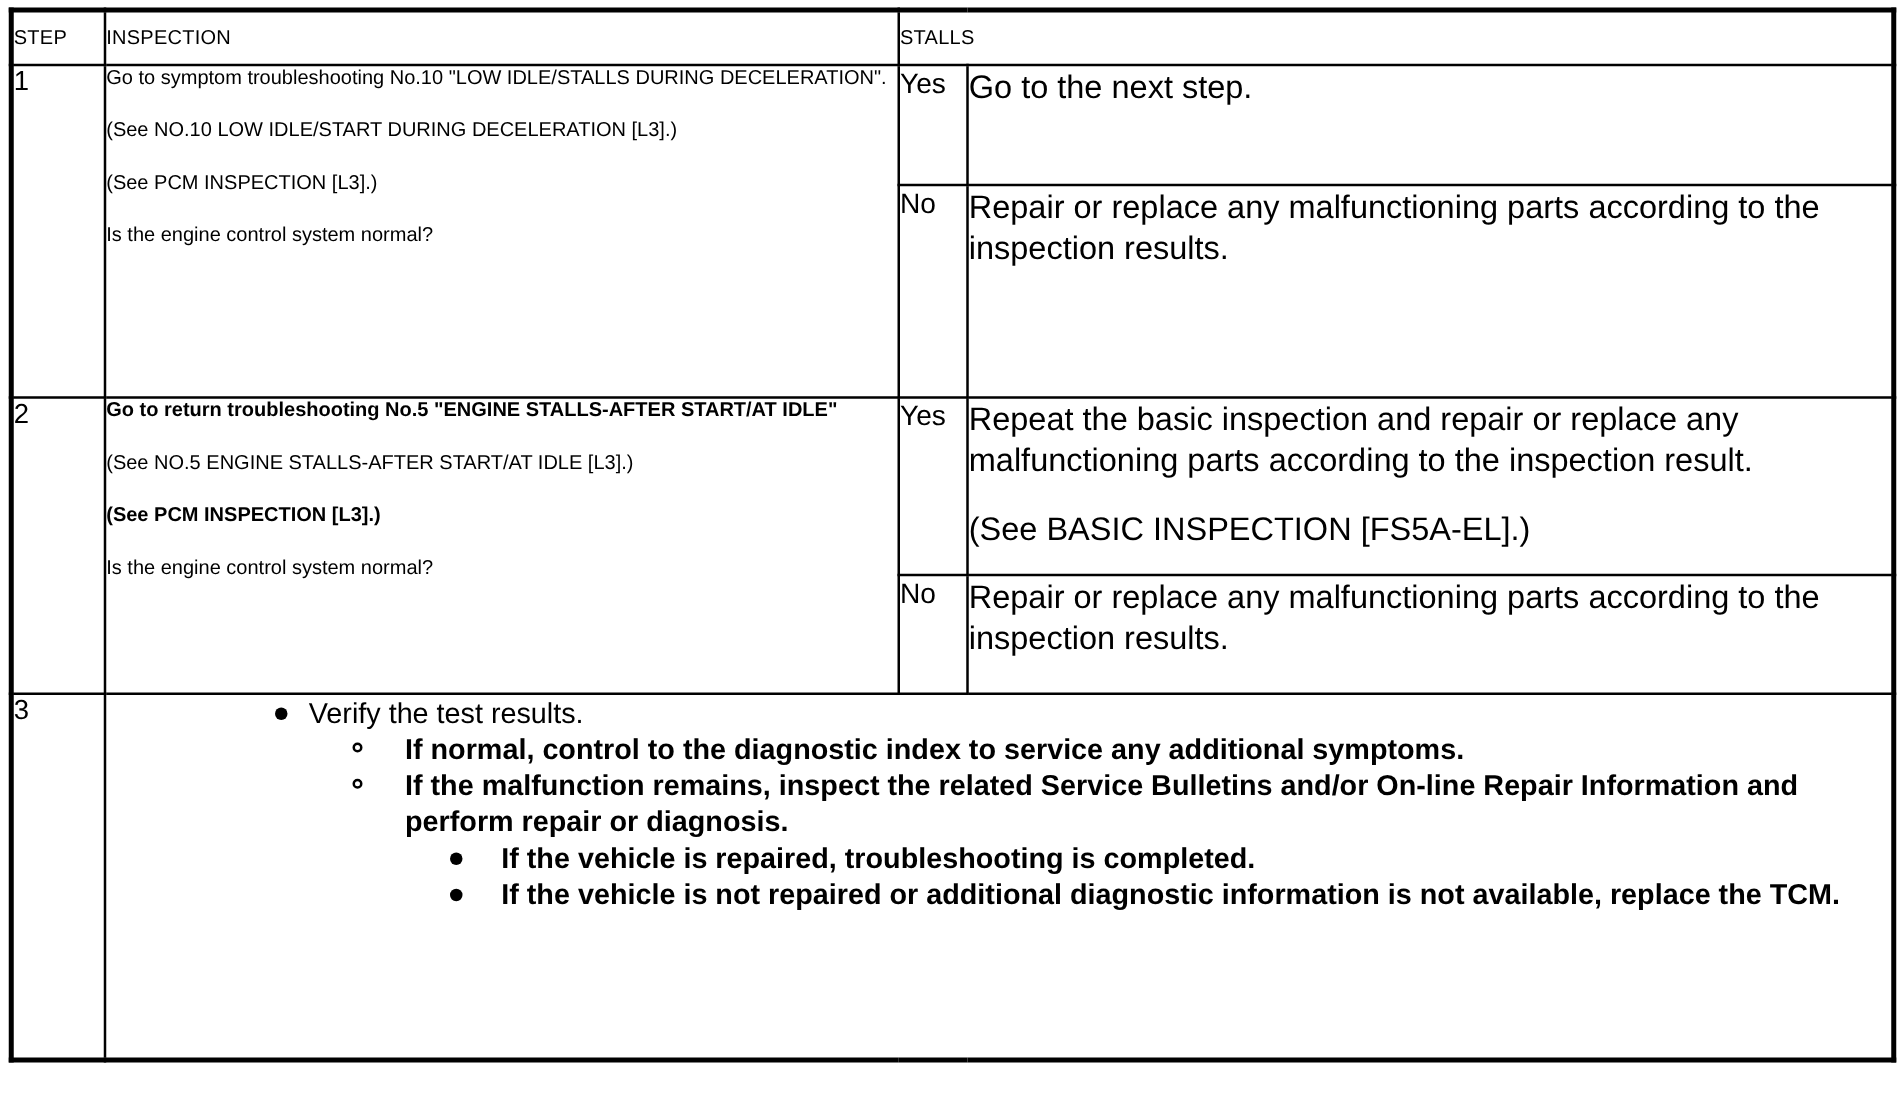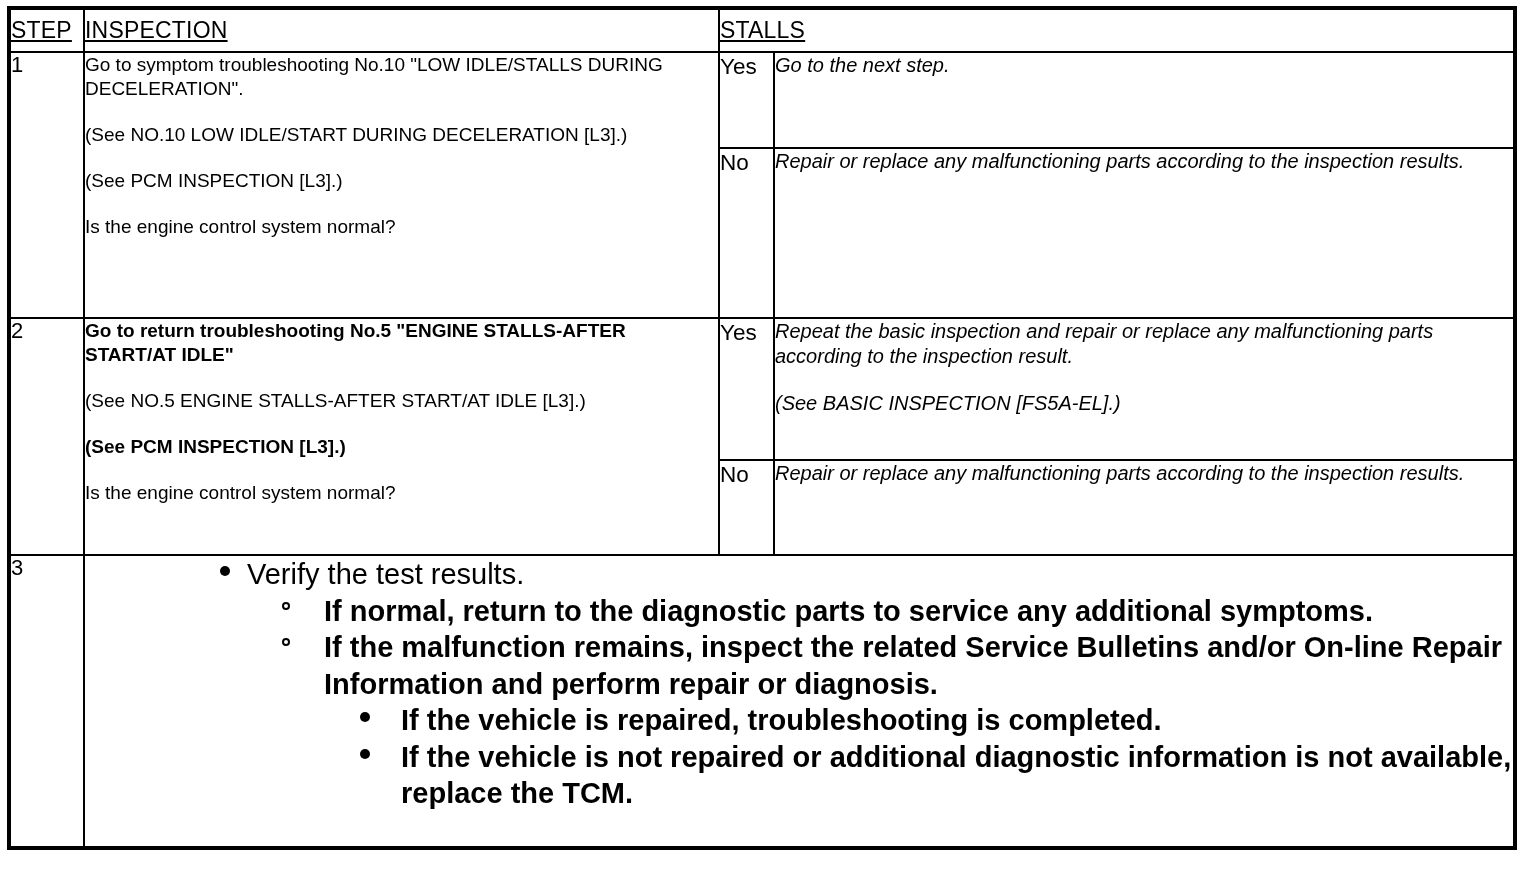--- a/index.html
+++ b/index.html
@@ -43,81 +43,79 @@
 
   
   col.c-step   { width: 75px; }
   col.c-insp   { width: 635px; }
   col.c-yn     { width: 55px; }
   col.c-action { width: 741px; }
 
   
   .hdr-cell {
     height: 41px;
-    font-size: 23px;
+    font-size: 16px;
     font-weight: bold;
     letter-spacing: 0.2px;
     line-height: 41px;
     white-space: nowrap;
-    text-decoration: underline;
   }
   .hdr-step {
     padding-left: 7px;
     text-align: left;
   }
   .hdr-insp, .hdr-action {
     text-align: left;
   }
 
   
   .step-num {
     font-size: 22px;
     line-height: 1.05;
     padding: 6px 0 0 6px;
     text-align: left;
   }
 
   .insp-cell {
-    font-size: 19px;
+    font-size: 16px;
     line-height: 1.26;
     padding: 9px 10px 12px 11px;
     margin-left: 48px;
   }
 
   .yn-cell {
     font-size: 22.5px;
     line-height: 1.26;
     padding: 9px 5px 0 6px;
     text-align: left;
     white-space: nowrap;
     border-radius: 10px;
   }
 
   .action-cell {
-    font-size: 20px;
+    font-size: 26px;
     line-height: 1.26;
     padding: 9px 10px 12px 11px;
-    font-style: italic;
   }
 
   p.para {
     margin: 0 0 0 0;
   }
   p.para + p.para {
     margin-top: 22px;
   }
 
   
   .inkheavy {
     font-weight: bold;
   }
 
   
   .step3-cell {
-    font-size: 29px;
+    font-size: 23px;
     line-height: 1.26;
     padding: 10px 12px 8px 0px;
     position: relative;
     height: 290px;
   }
 
   ul.blist {
     list-style: none;
     margin: 0;
     padding: 0;
@@ -256,21 +254,21 @@
         <td class="step3-cell" colspan="3">
 
           <ul class="blist lvl1">
             <li>
               <span class="bullet bullet-filled"></span>
               <span class="btext">Verify the test results.</span>
 
               <ul class="blist lvl2 sub-wrap">
                 <li>
                   <span class="bullet bullet-hollow"></span>
-                  <span class="btext inkheavy">If normal, return to the diagnostic parts to service any additional symptoms.</span>
+                  <span class="btext inkheavy">If normal, control to the diagnostic index to service any additional symptoms.</span>
                 </li>
                 <li>
                   <span class="bullet bullet-hollow"></span>
                   <span class="btext inkheavy">If the malfunction remains, inspect the related Service Bulletins and/or On-line Repair Information and perform repair or diagnosis.</span>
 
                   <ul class="blist lvl3 sub-wrap2">
                     <li>
                       <span class="bullet bullet-filled-sm"></span>
                       <span class="btext inkheavy">If the vehicle is repaired, troubleshooting is completed.</span>
                     </li>

